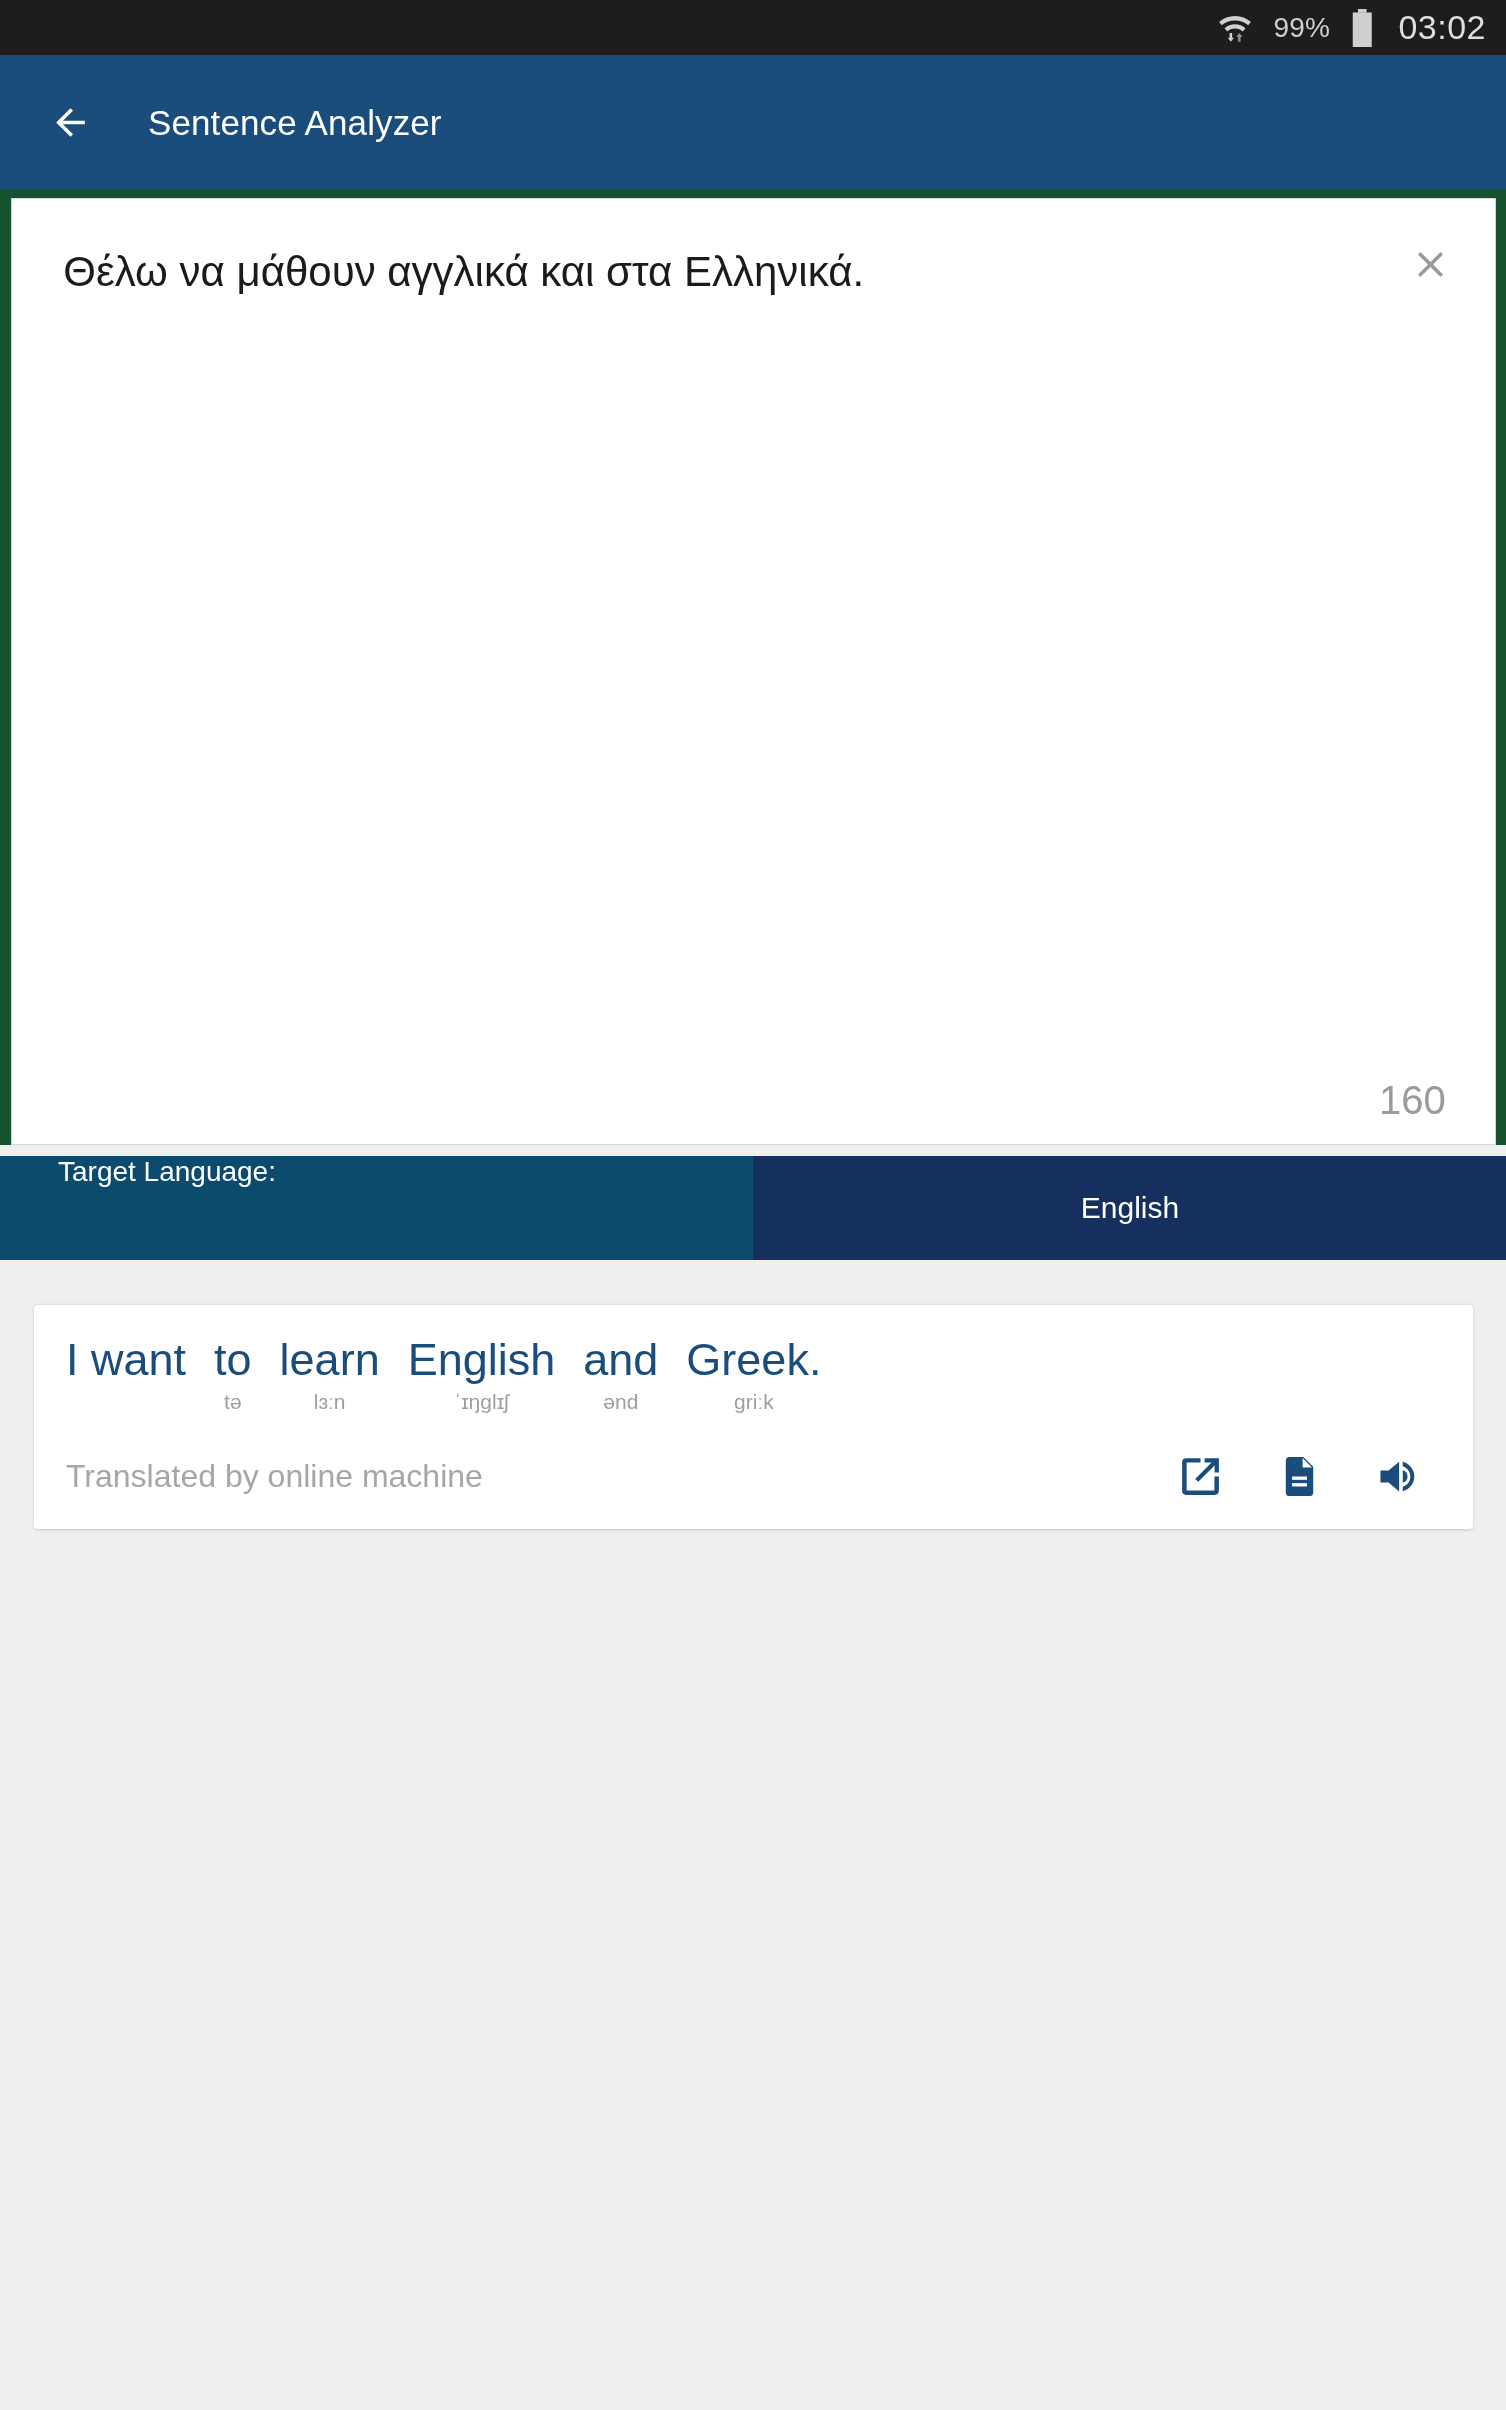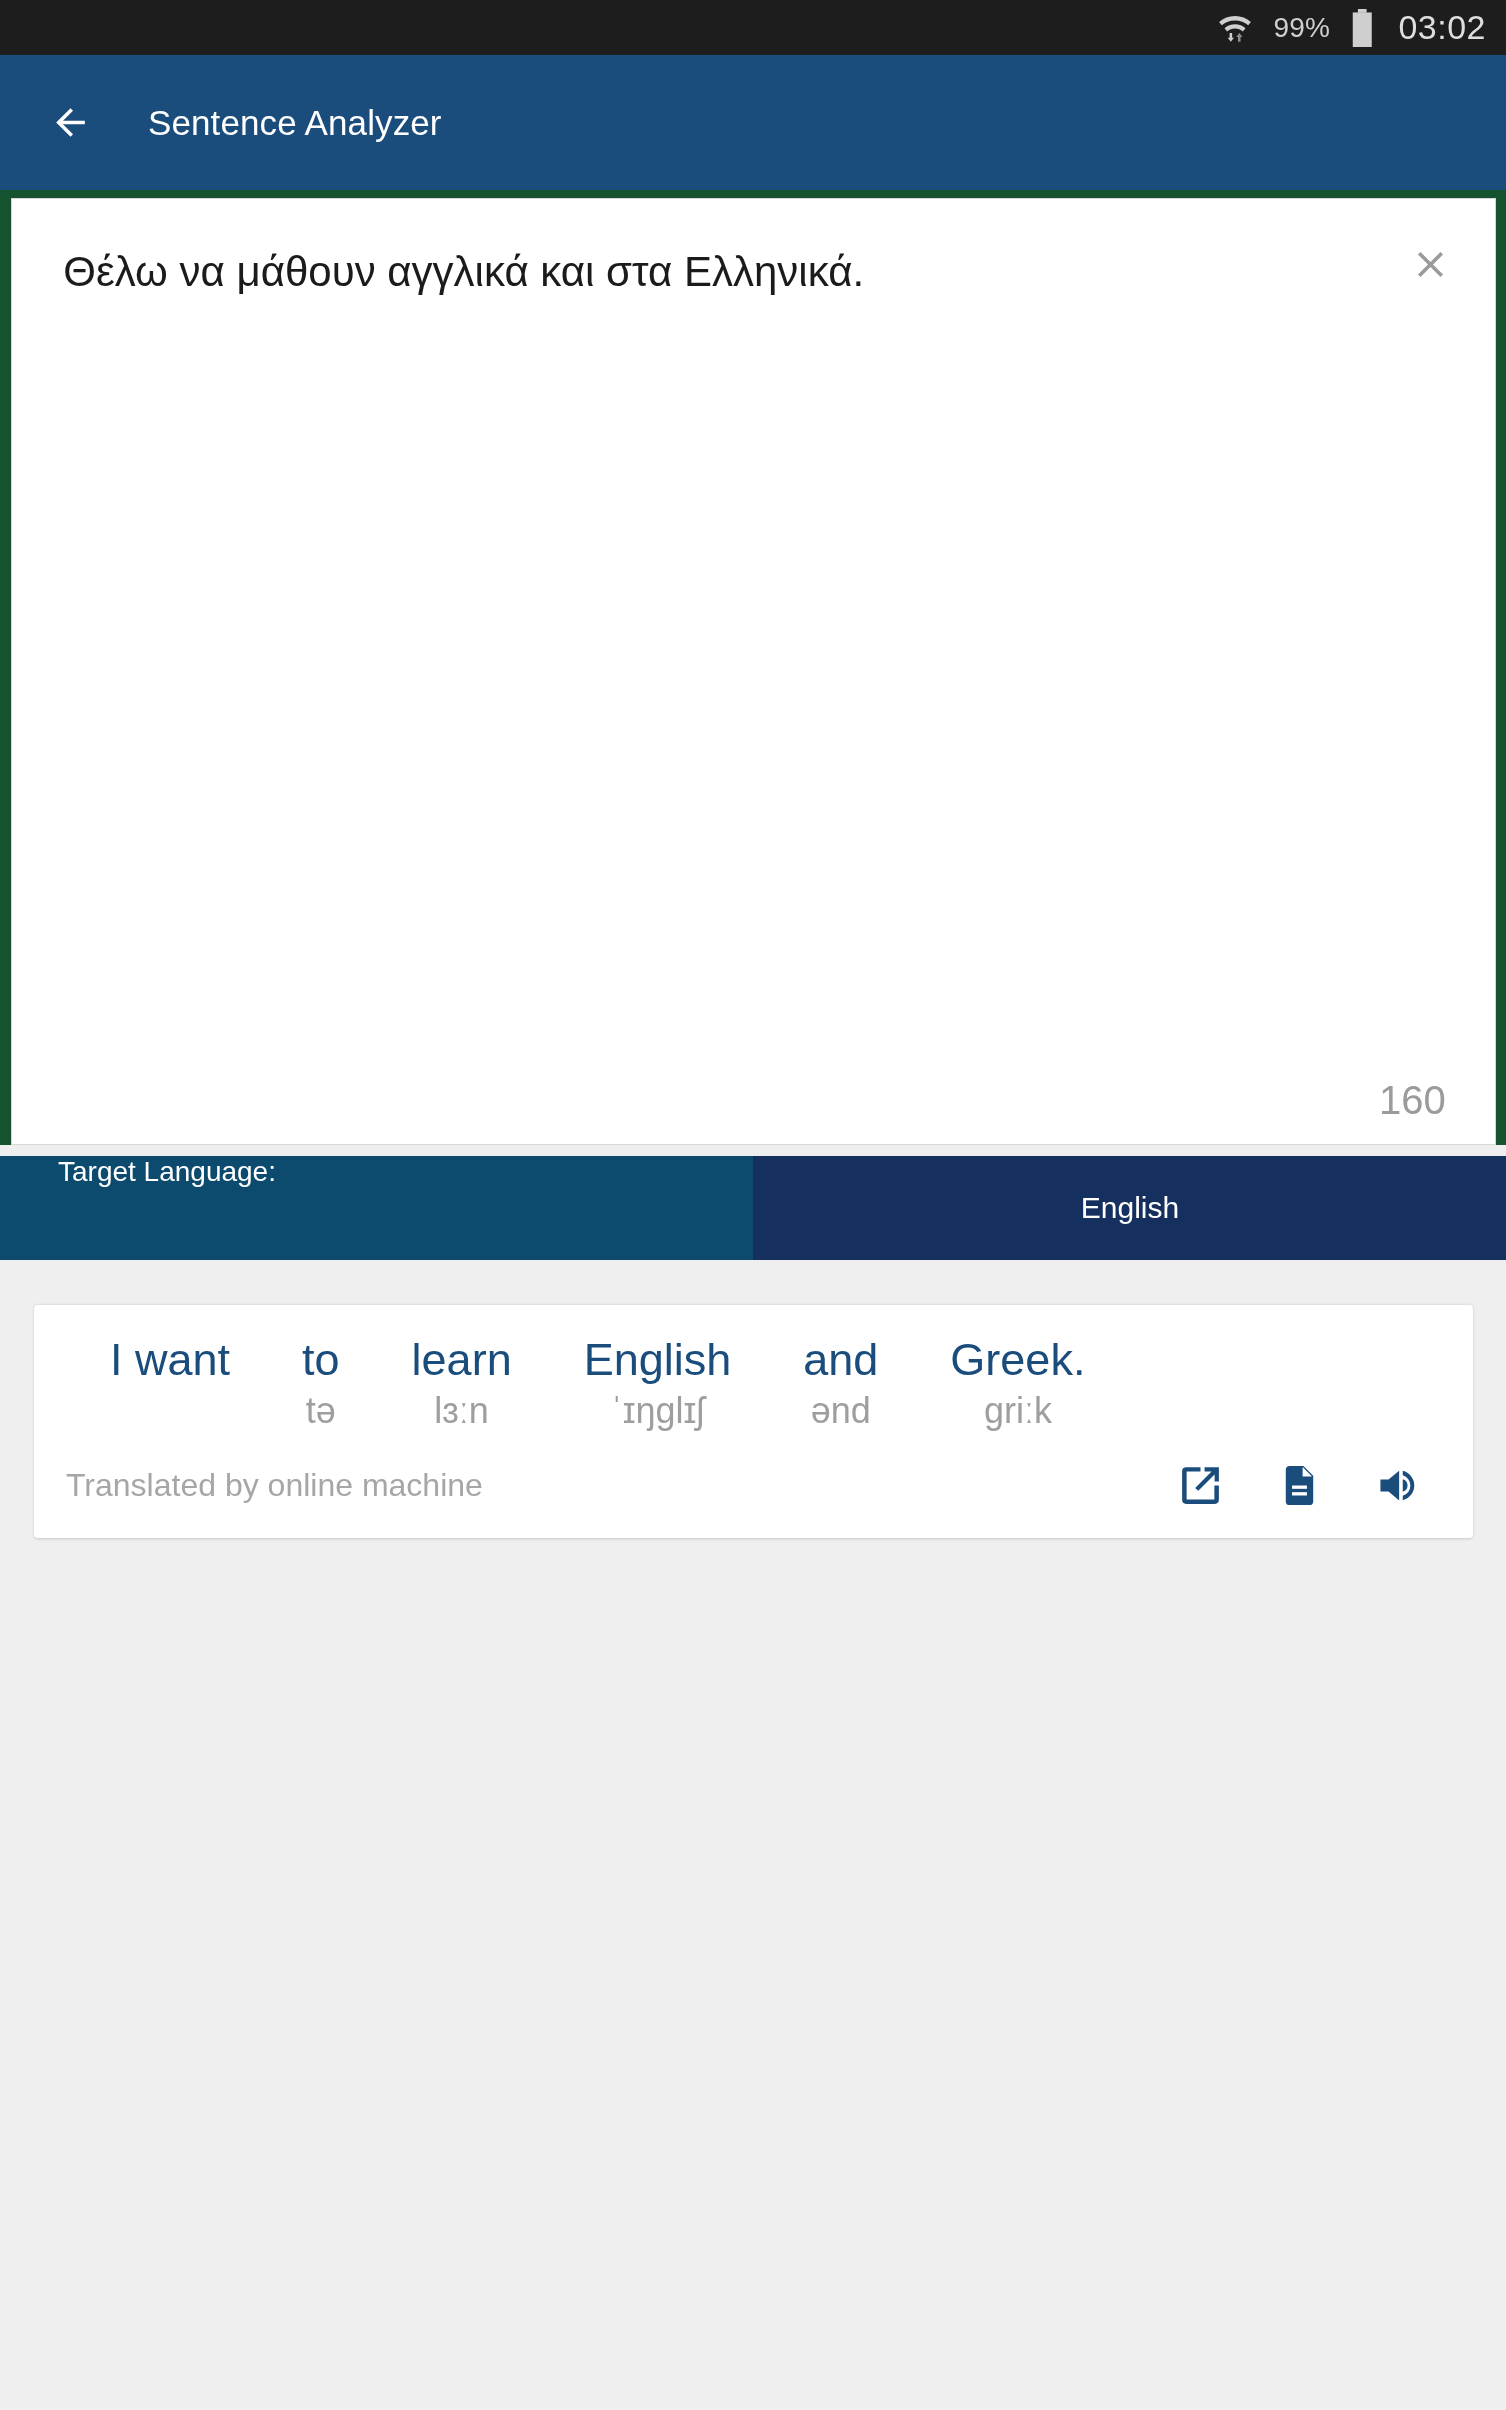--- a/index.html
+++ b/index.html
@@ -126,30 +126,30 @@
     box-shadow: 0 0.9px 2.8px rgba(0,0,0,.16);
     padding: 28px 32px 24.5px 32px;
   }
   .tokens {
     display: flex;
     flex-wrap: wrap;
     align-items: flex-start;
     column-gap: 28px;
     row-gap: 0;
   }
-  .token { display: flex; flex-direction: column; align-items: center; margin-left: 44px; }
+  .token { display: flex; flex-direction: column; align-items: center; }
   .token .word {
     color: #1a4c7c;
     font-size: 45px;
     line-height: 1.18;
     white-space: nowrap;
   }
   .token .phon {
     color: #9e9e9e;
-    font-size: 36px;
+    font-size: 21px;
     line-height: 1.3;
     margin-top: 1.9px;
     white-space: nowrap;
     min-height: 38px;
   }
   .result-footer {
     display: flex;
     align-items: center;
     justify-content: space-between;
     margin-top: 22.6px;

